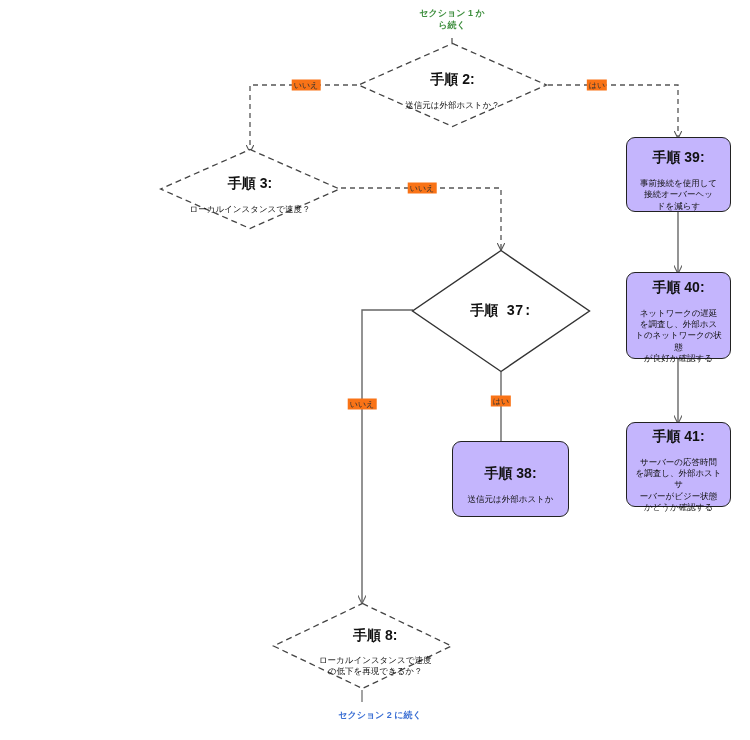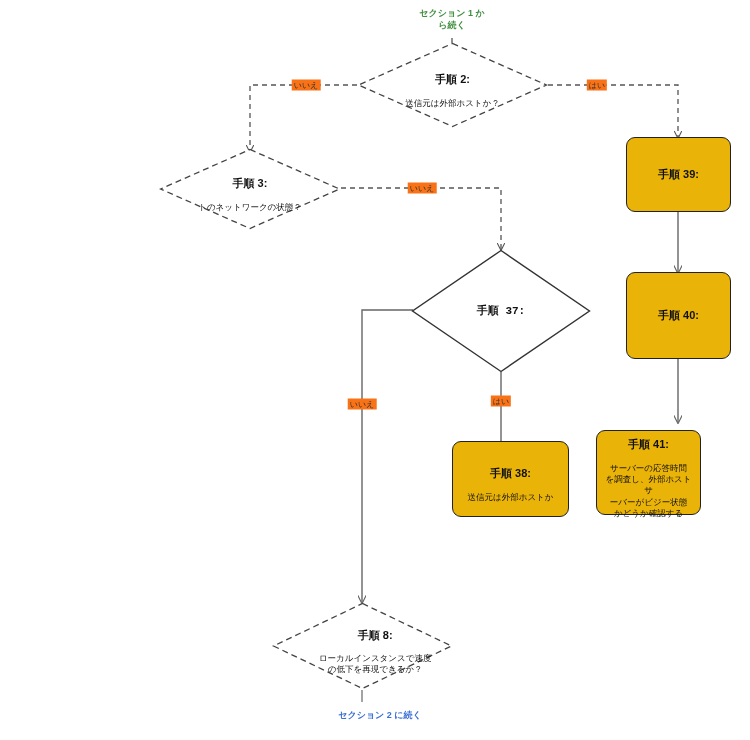--- a/index.html
+++ b/index.html
@@ -39,28 +39,28 @@
     line-height: 1.32;
   }
   .node .txt {
     display: block;
     width: 100%;
     white-space: pre-line;
   }
   .node .ttl {
     display: block;
     font-weight: bold;
-    font-size: 11px;
+    font-size: 14px;
   }
 
   
   .proc {
     border: 1.4px solid #222222;
     border-radius: 9px;
-    background: #eab308;
+    background: #c4b5fd;
     padding: 16px 5px;
   }
 
   
   .diamond {
     background: transparent;
   }
   .diamond .dshape {
     position: absolute;
     left: 0; top: 0;
@@ -143,21 +143,21 @@
       <span>送信元は外部ホストか？</span>
     </span>
   </div>
 
   <div class="node diamond" style="left:159px; top:148px; width:182px; height:82px;">
     <svg class="dshape" viewBox="0 0 182 82" preserveAspectRatio="none">
       <polygon points="91,1.5 180.5,41 91,80.5 1.5,41" fill="#ffffff" stroke="#444444" stroke-width="1.3" stroke-dasharray="6,4"></polygon>
     </svg>
     <span class="dlabel txt">
       <span class="ttl">手順 3:</span>
-      <span>トのネットワークの状態？</span>
+      <span>ローカルインスタンスで速度？</span>
     </span>
   </div>
 
   <div class="node diamond" style="left:411px; top:249px; width:180px; height:124px;font-family:Liberation Mono, monospace;">
     <svg class="dshape" viewBox="0 0 180 124" preserveAspectRatio="none">
       <polygon points="90,1.5 178.5,62 90,122.5 1.5,62" fill="#ffffff" stroke="#333333" stroke-width="1.4"></polygon>
     </svg>
     <span class="dlabel txt">
       <span class="ttl">手順 37:</span>
     </span>
@@ -166,30 +166,37 @@
   <div class="node proc" style="left:452px; top:441px; width:117px; height:76px;">
     <span class="txt">
       <span class="ttl">手順 38:</span>
       <span>送信元は外部ホストか</span>
     </span>
   </div>
 
   <div class="node proc" style="left:626px; top:137px; width:105px; height:75px;">
     <span class="txt">
       <span class="ttl">手順 39:</span>
+      <span>事前接続を使用して
+接続オーバーヘッ
+ドを減らす</span>
     </span>
   </div>
 
   <div class="node proc" style="left:626px; top:272px; width:105px; height:87px;align-items:center;">
     <span class="txt">
       <span class="ttl">手順 40:</span>
-    </span>
-  </div>
-
-  <div class="node proc" style="left:596px; top:422px; width:105px; height:85px;margin-top:8px;">
+      <span>ネットワークの遅延
+を調査し、外部ホス
+トのネットワークの状態
+が良好か確認する</span>
+    </span>
+  </div>
+
+  <div class="node proc" style="left:626px; top:422px; width:105px; height:85px;">
     <span class="txt">
       <span class="ttl">手順 41:</span>
       <span>サーバーの応答時間
 を調査し、外部ホストサ
 ーバーがビジー状態
 かどうか確認する</span>
     </span>
   </div>
 
   <div class="node diamond" style="left:272px; top:602px; width:181px; height:88px;justify-content:flex-end;">

